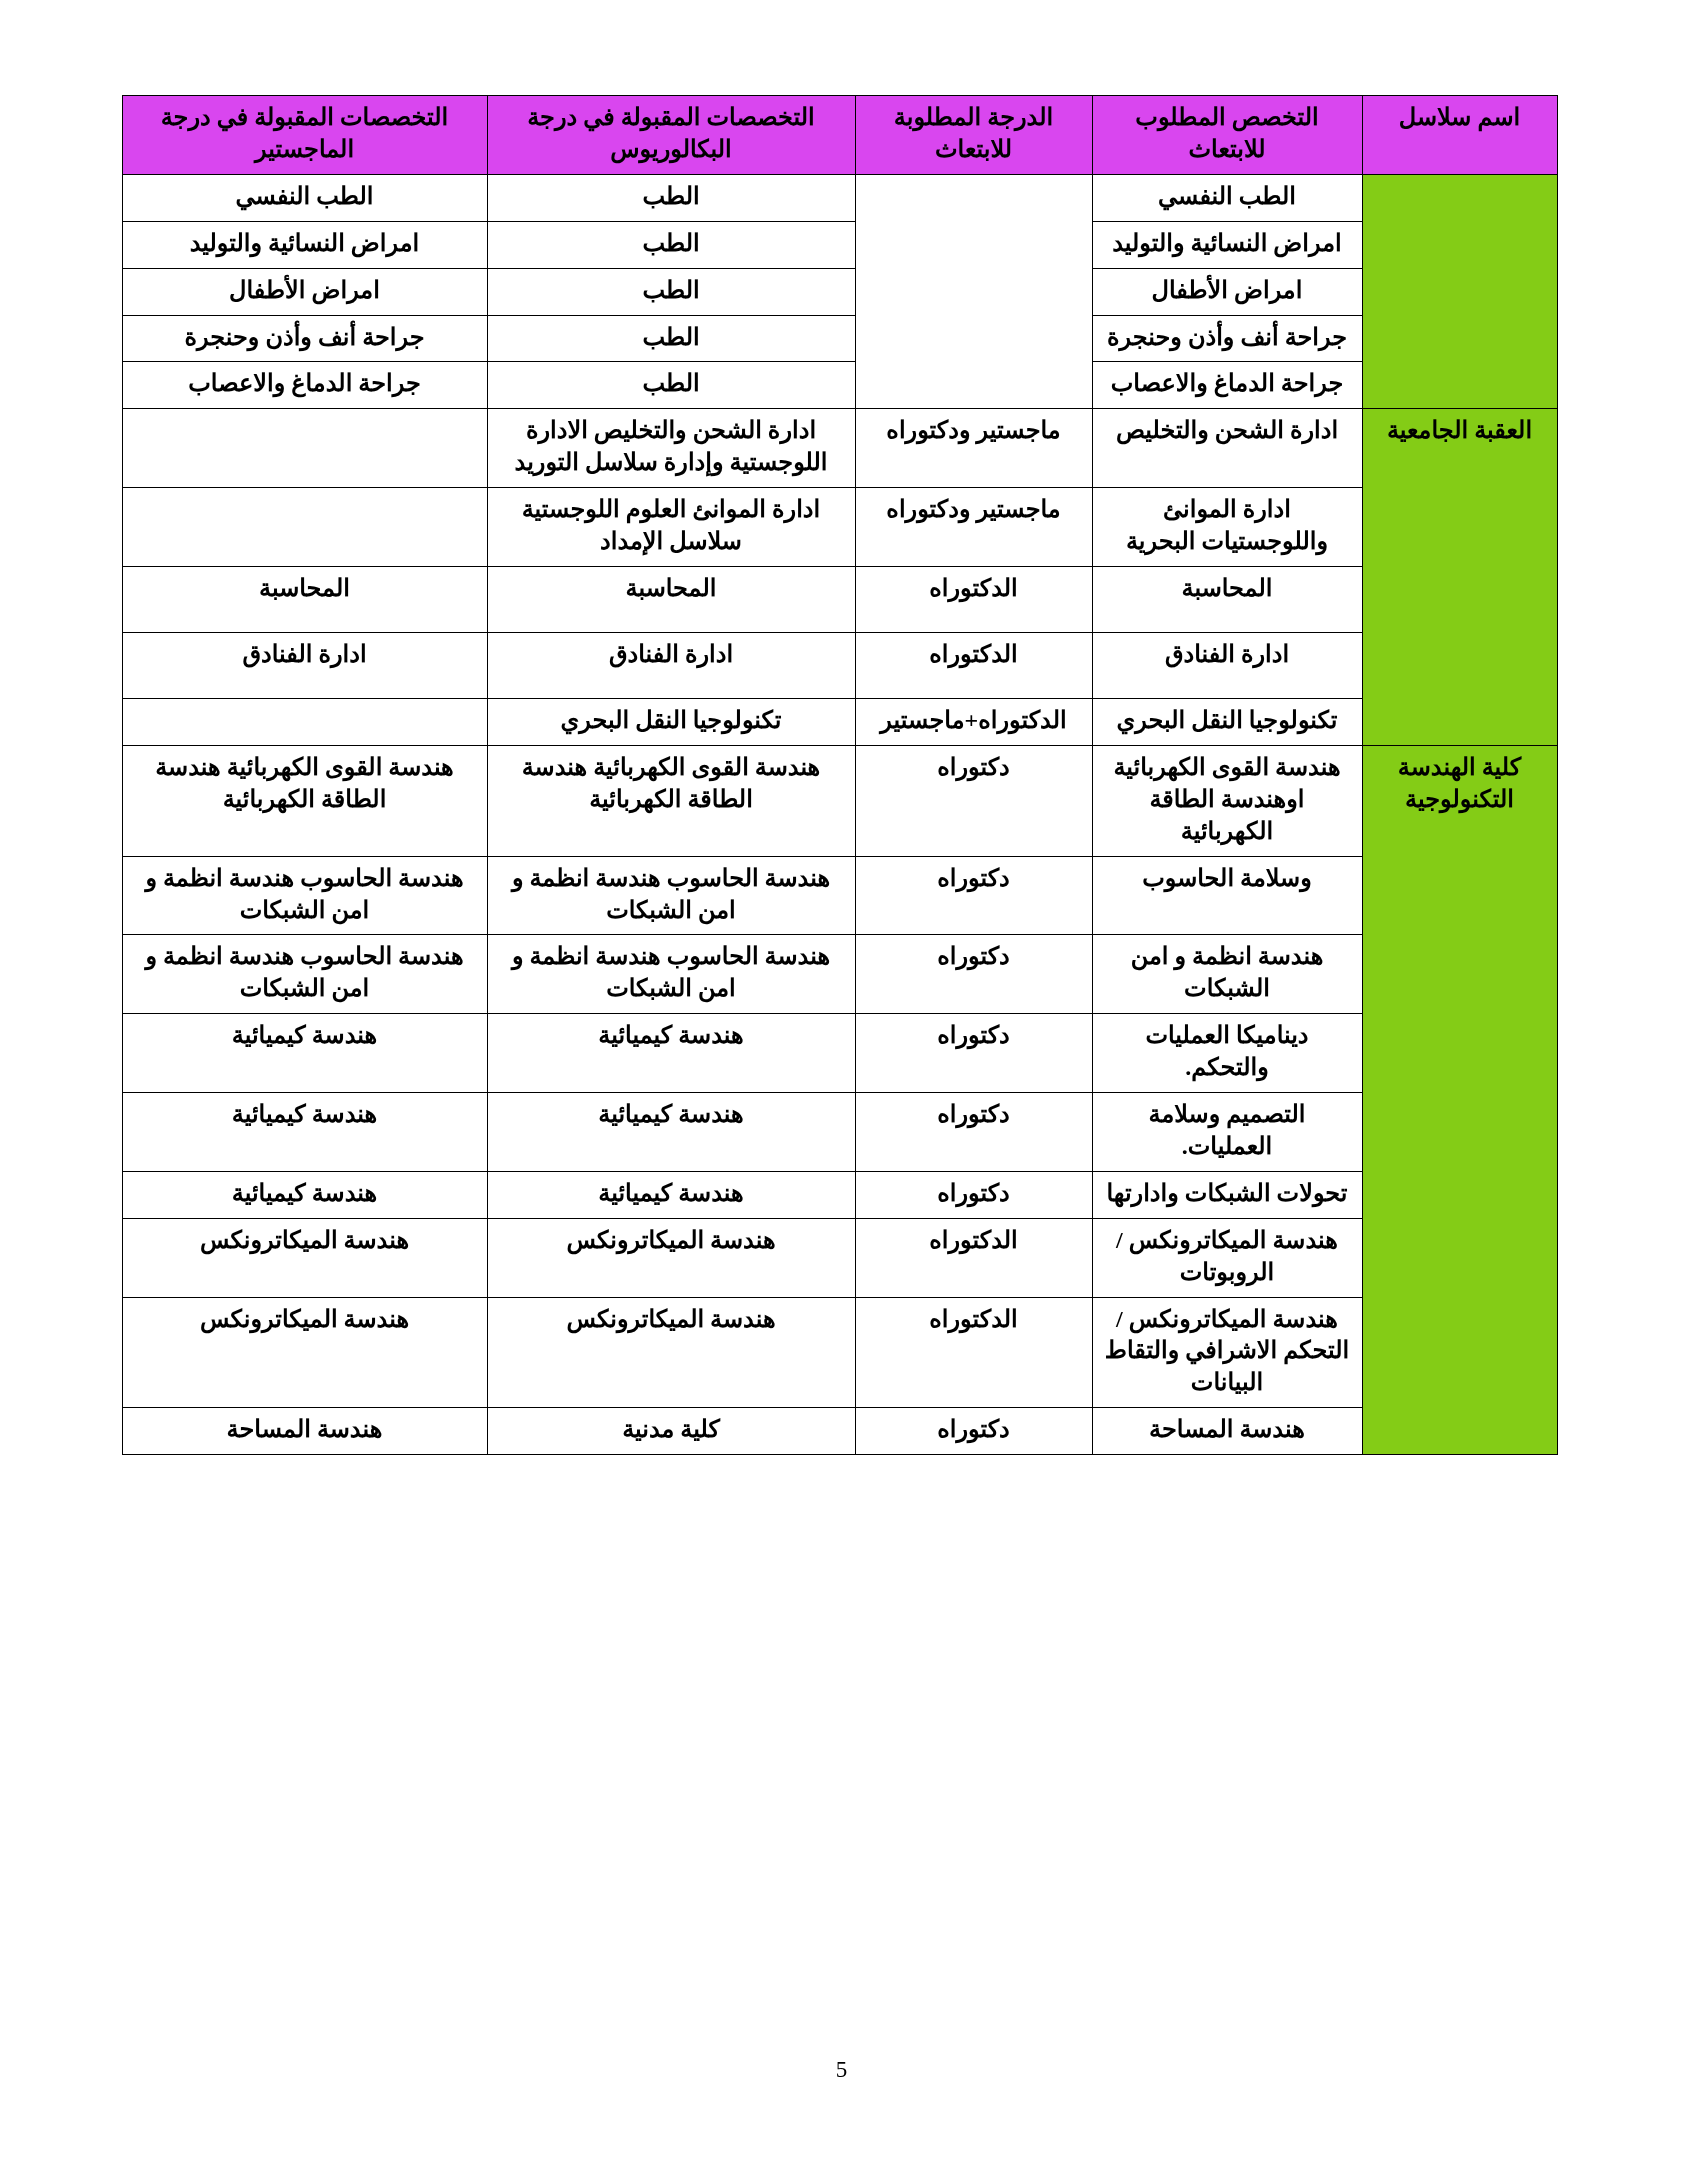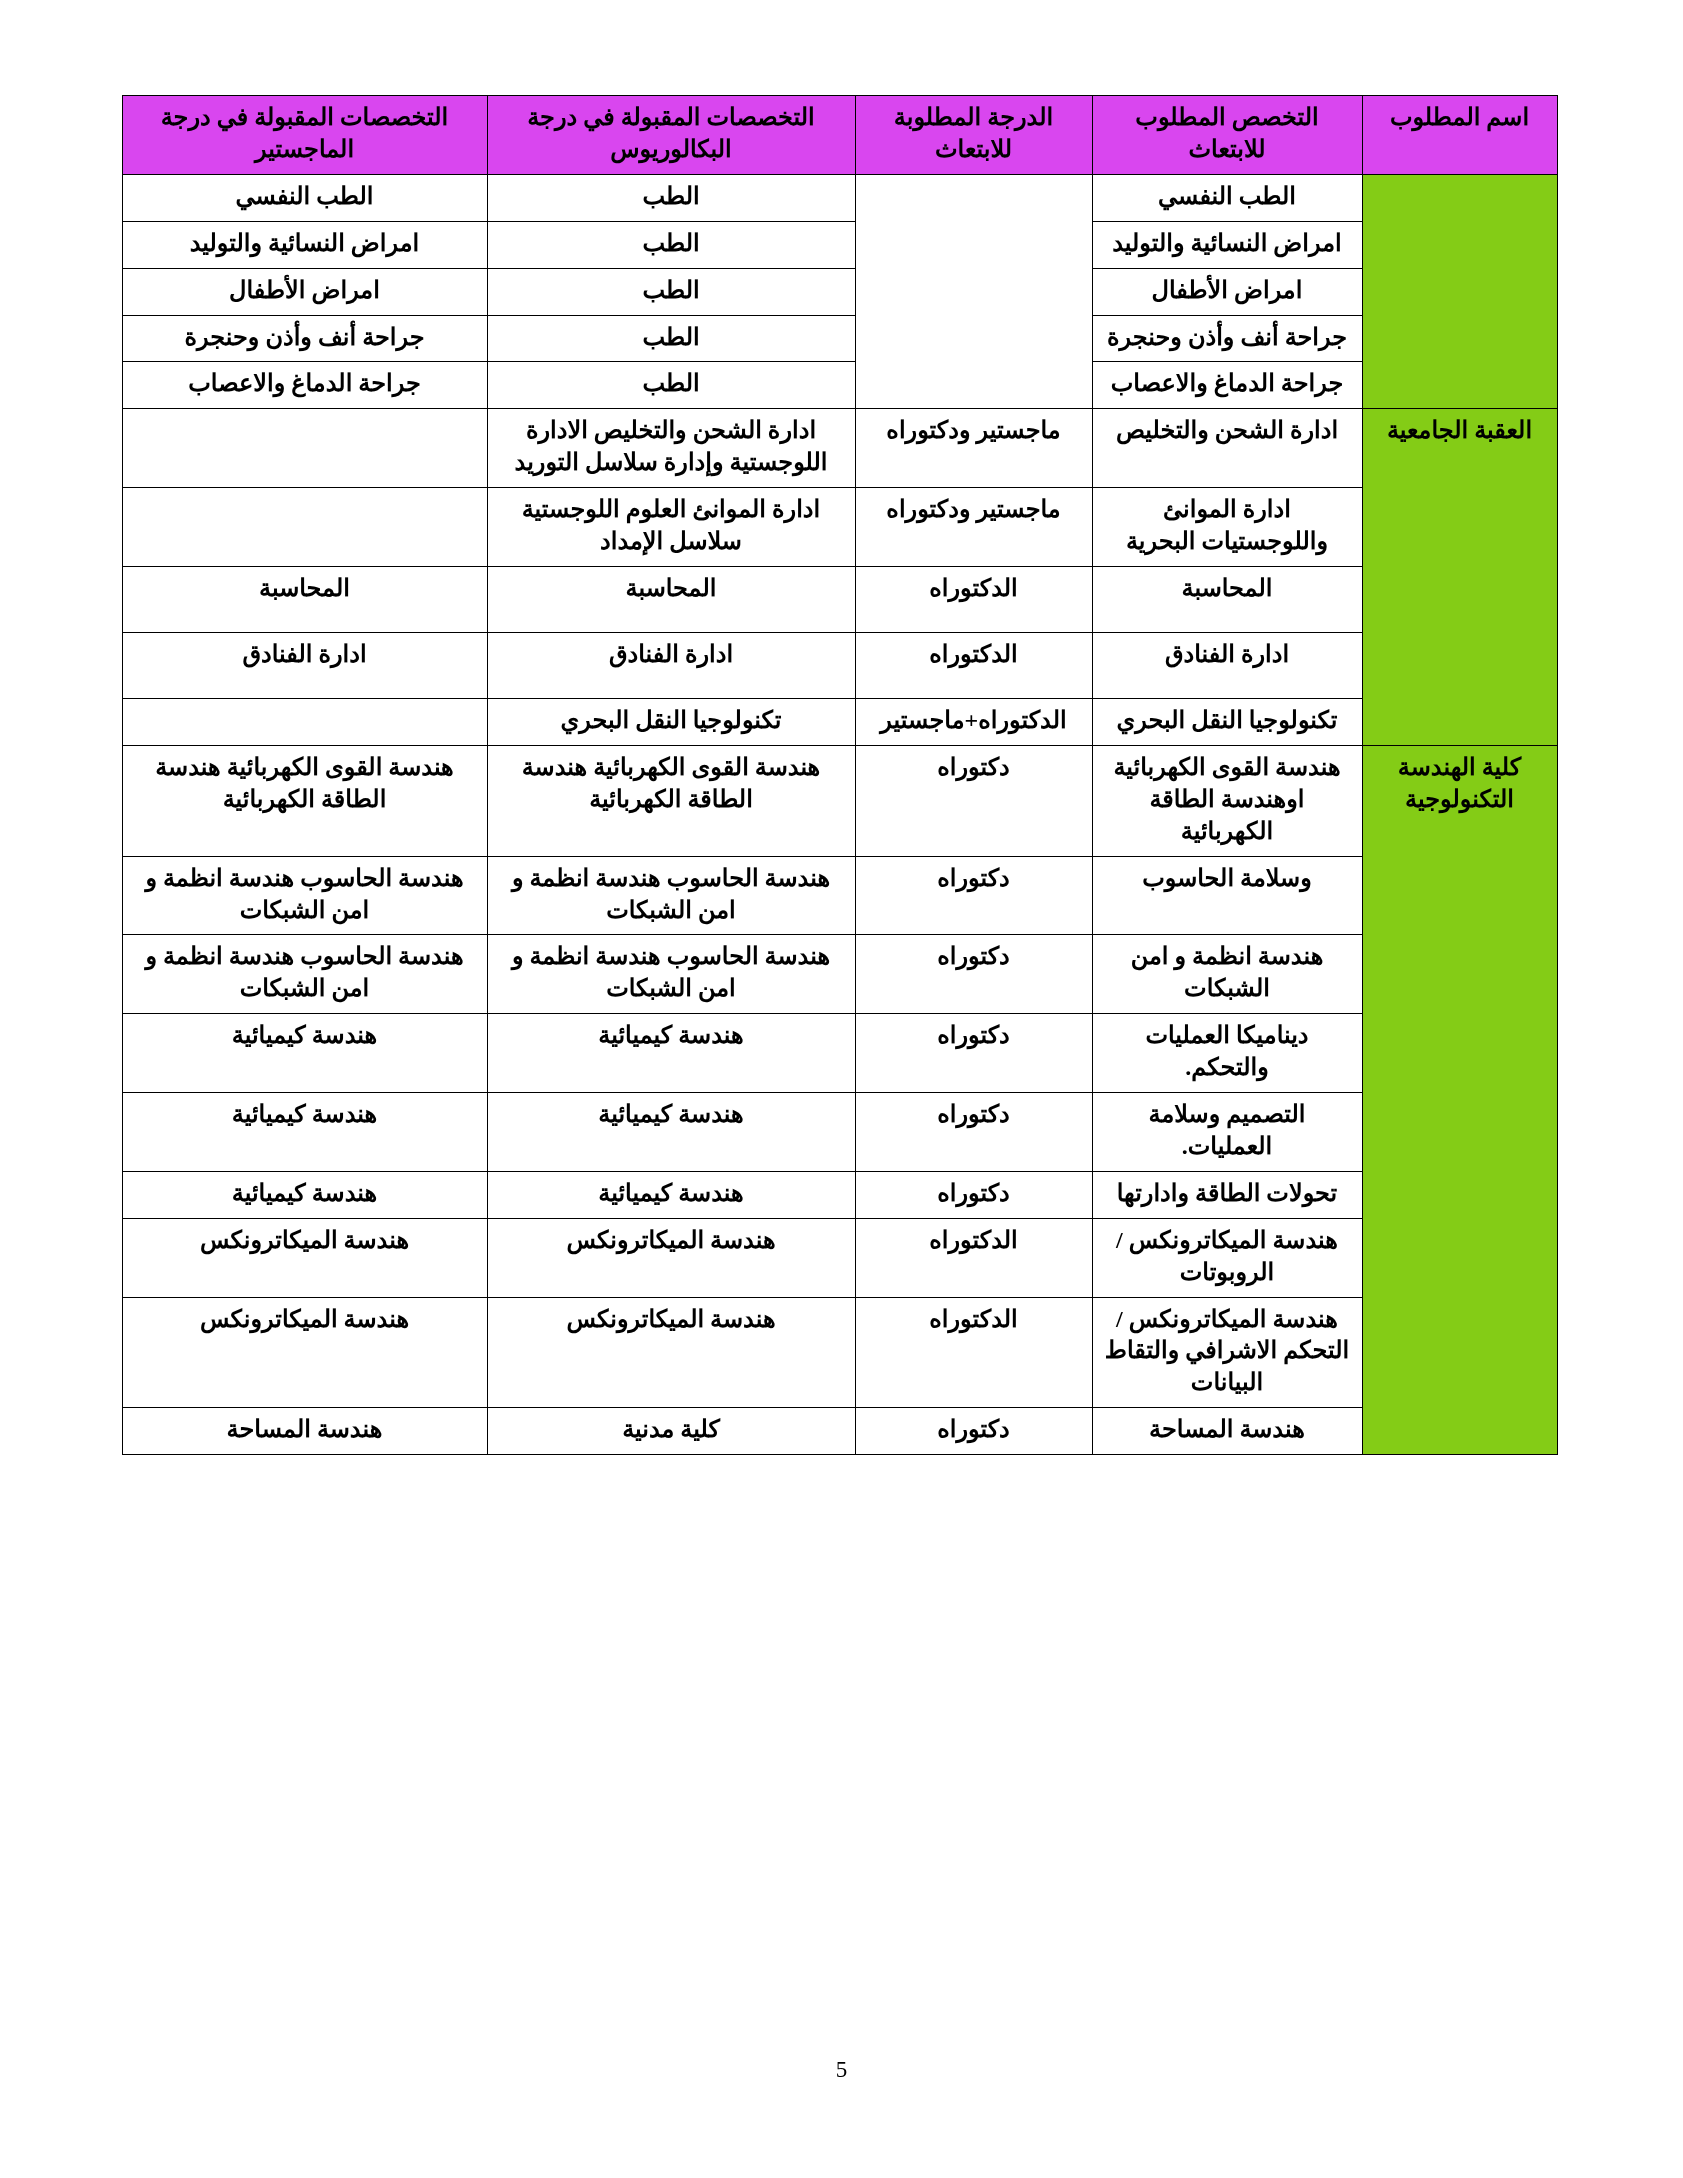--- a/index.html
+++ b/index.html
@@ -82,21 +82,21 @@
   <table class="spec-table">
     <colgroup>
       <col class="c-faculty">
       <col class="c-required">
       <col class="c-degree">
       <col class="c-bach">
       <col class="c-master">
     </colgroup>
     <thead>
       <tr>
-        <th>اسم المطلوب</th>
+        <th>اسم سلاسل</th>
         <th>التخصص المطلوب للابتعاث</th>
         <th>الدرجة المطلوبة للابتعاث</th>
         <th>التخصصات المقبولة في درجة البكالوريوس</th>
         <th>التخصصات المقبولة في درجة الماجستير</th>
       </tr>
     </thead>
     <tbody>
 
       <tr>
         <td class="faculty-cell" rowspan="5"></td>
@@ -196,21 +196,21 @@
       </tr>
 
       <tr>
         <td class="cell-right-text">التصميم وسلامة العمليات.</td>
         <td>دكتوراه</td>
         <td>هندسة كيميائية</td>
         <td>هندسة كيميائية</td>
       </tr>
 
       <tr>
-        <td class="cell-right-text">تحولات الطاقة وادارتها</td>
+        <td class="cell-right-text">تحولات الشبكات وادارتها</td>
         <td>دكتوراه</td>
         <td>هندسة كيميائية</td>
         <td>هندسة كيميائية</td>
       </tr>
 
       <tr class="rowtall">
         <td class="cell-right-text">هندسة الميكاترونكس / الروبوتات</td>
         <td>الدكتوراه</td>
         <td>هندسة الميكاترونكس</td>
         <td>هندسة الميكاترونكس</td>

